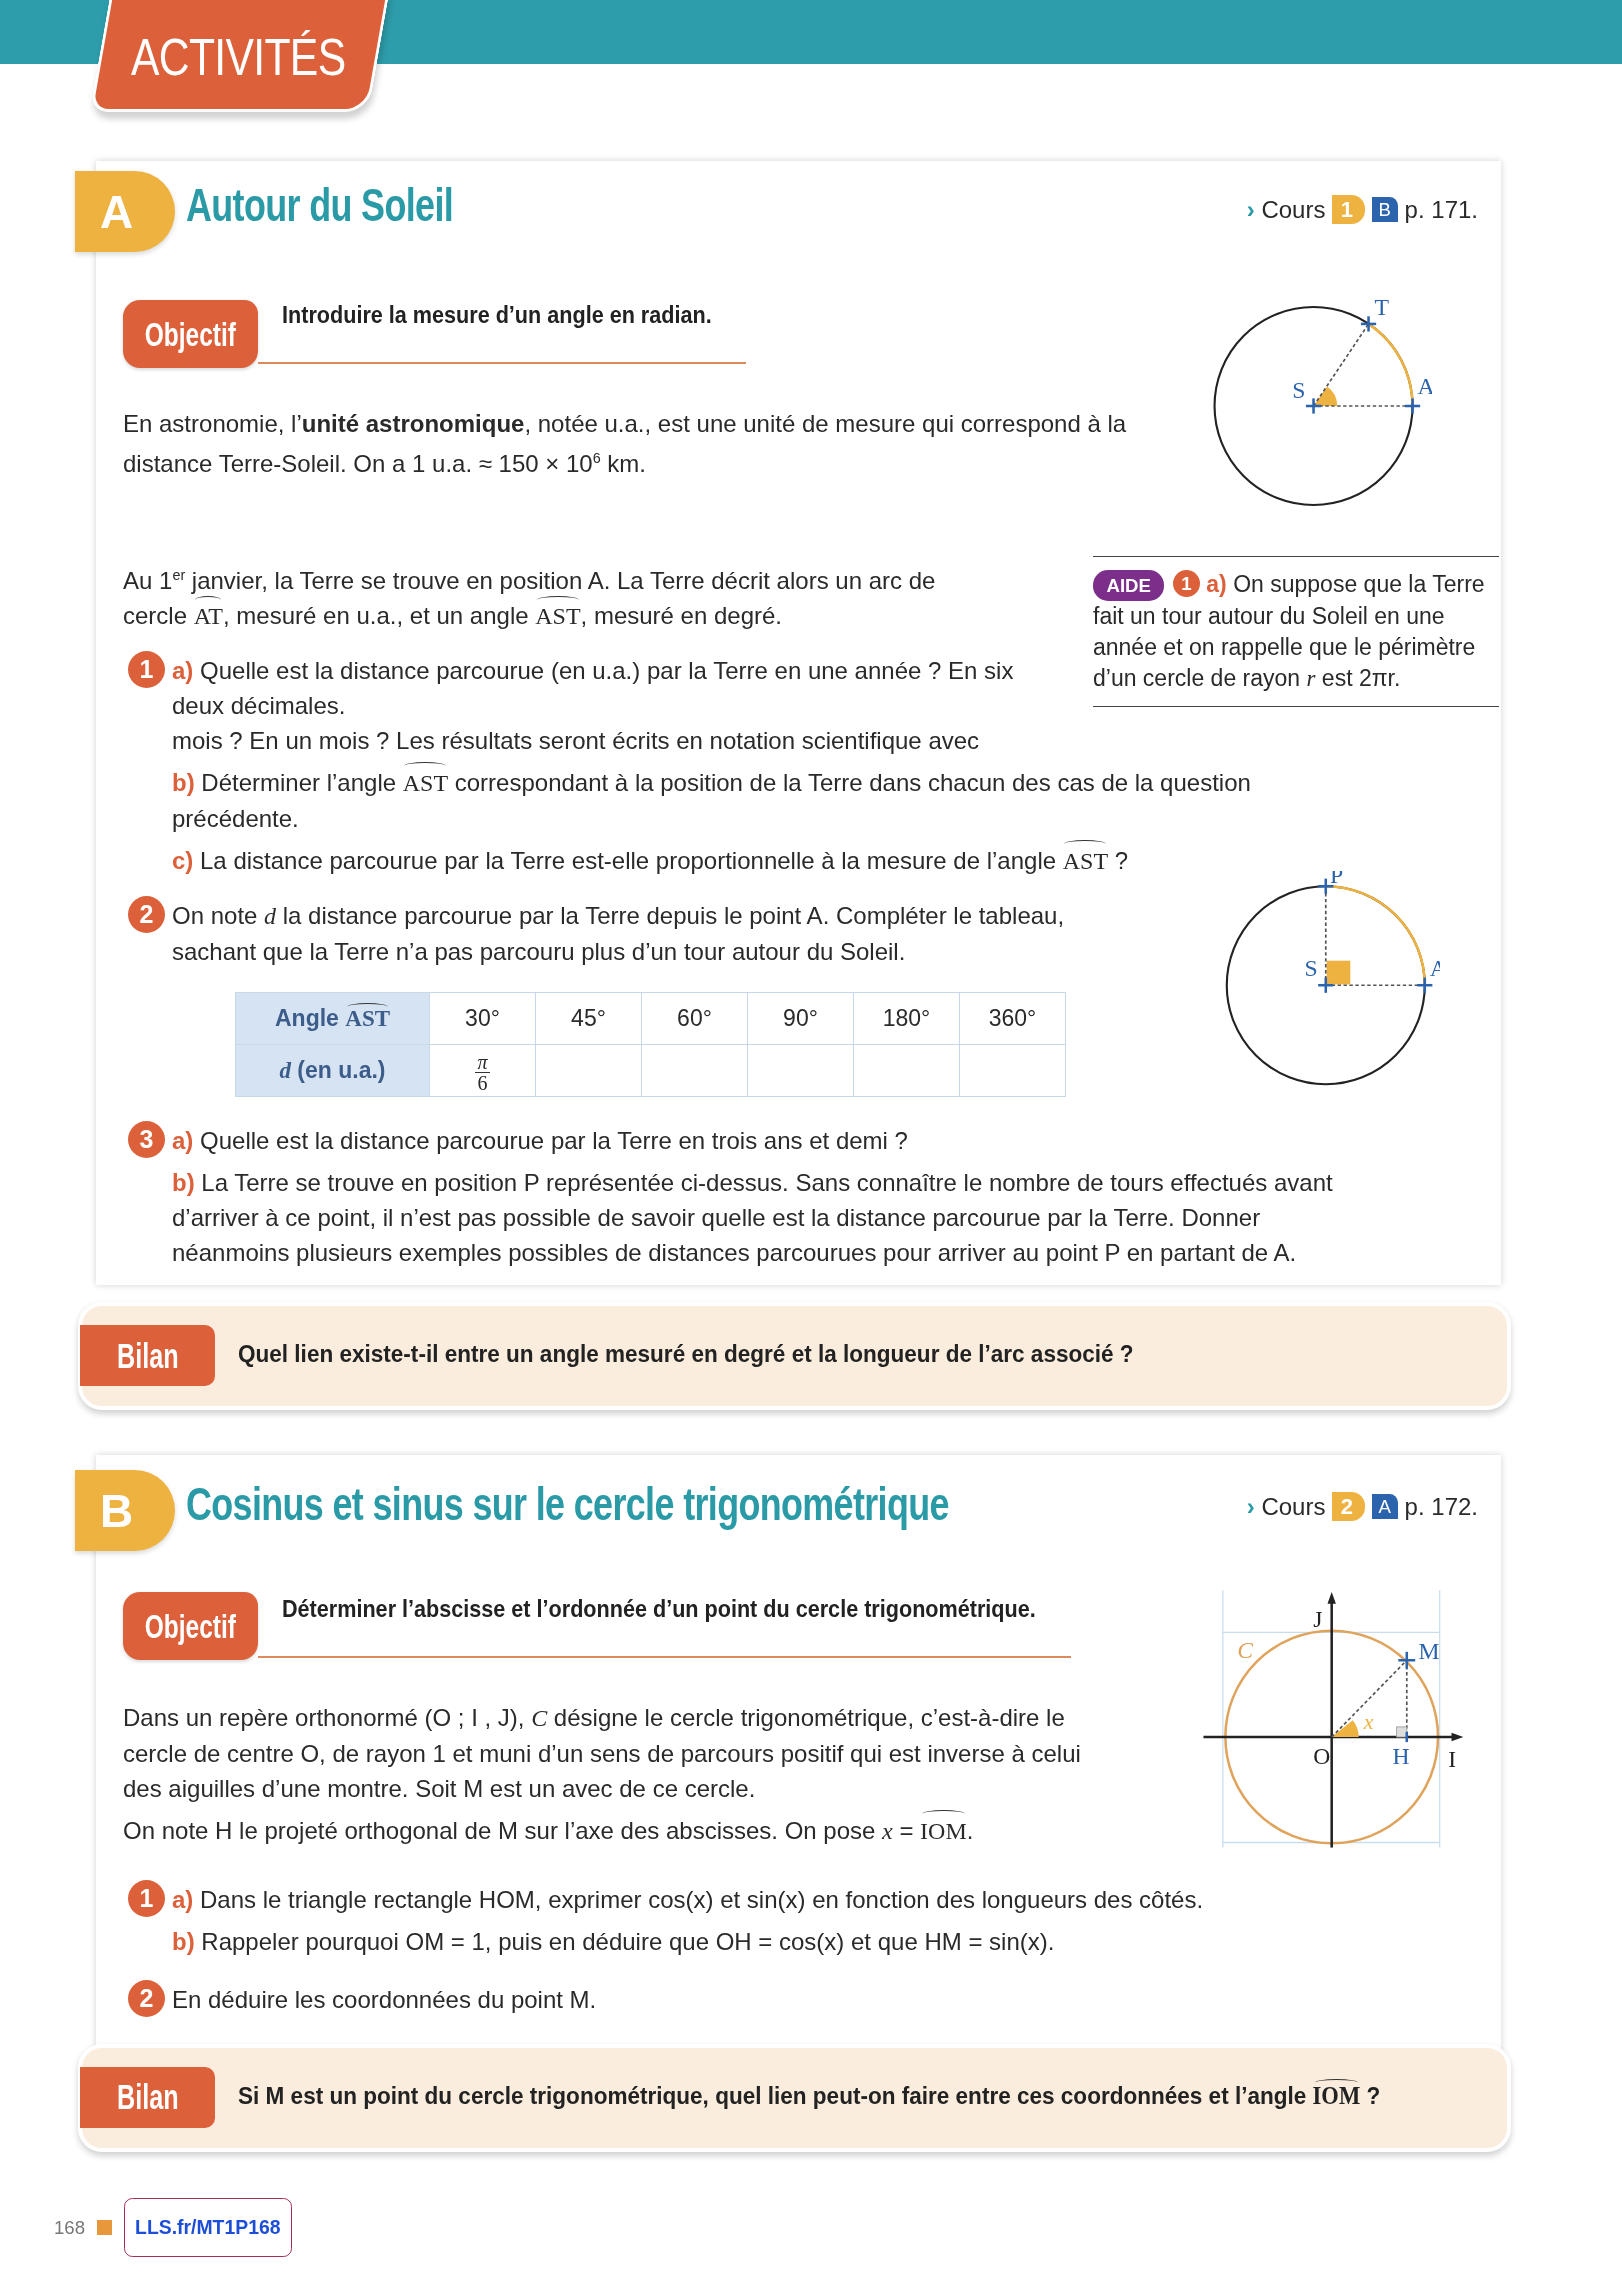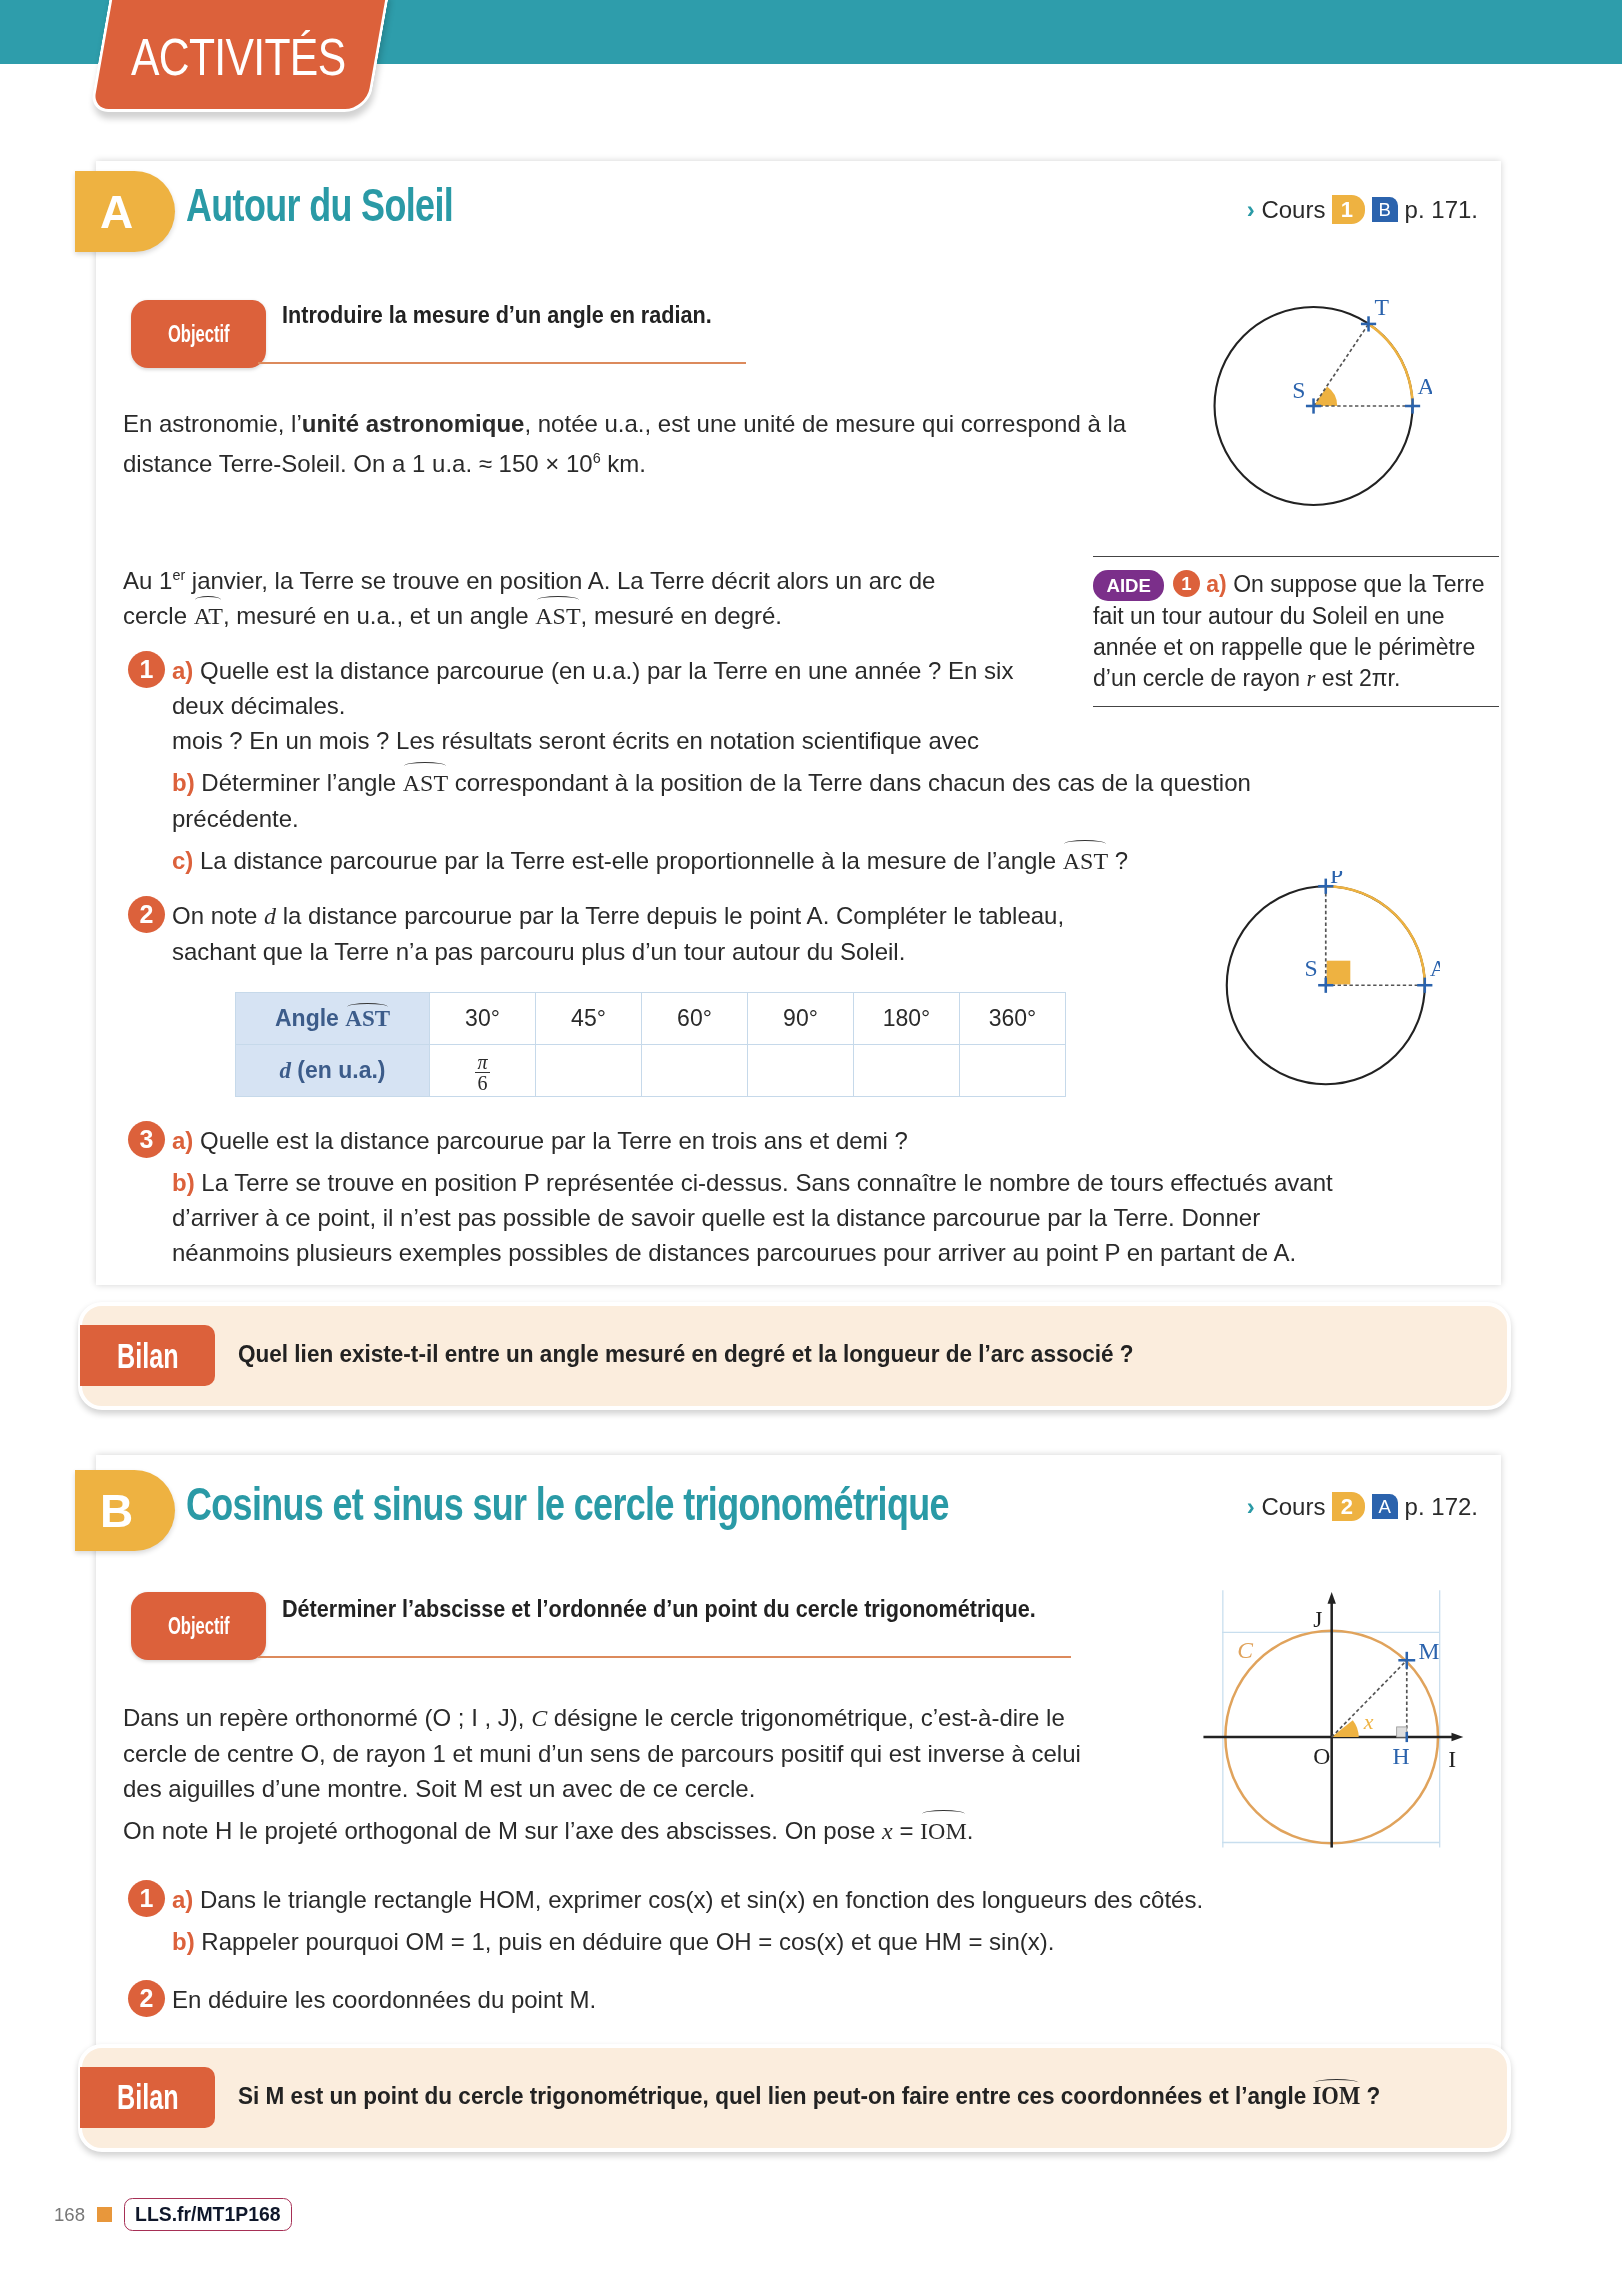--- a/index.html
+++ b/index.html
@@ -18,22 +18,22 @@
   .letter-badge { position: absolute; left: -21px; width: 100px; height: 81px; background: #eeb241; border-radius: 0 41px 41px 0;
     color: #fff; font-weight: bold; font-size: 46px; display: flex; align-items: center; justify-content: center; padding-right: 17px; box-shadow: 0 2.5px 5px rgba(0,0,0,0.15); }
   .sec-title { position: absolute; left: 90px; font-size: 46px; color: #2a9aa6; font-weight: bold; letter-spacing: -0.8px;
     transform: scaleX(0.78); transform-origin: left; white-space: nowrap; }
 
   .cours-ref { position: absolute; right: 23px; display: flex; align-items: center; font-size: 24px; color: #2a2a2a; gap: 6.8px; }
   .cours-ref .chev { color: #2a9aa6; font-weight: bold; font-size: 24px; }
   .cours-num { background: #eeb241; color: #fff; font-weight: bold; padding: 1.7px 12px 1.7px 8.5px; border-radius: 0 13.5px 13.5px 0; font-size: 22px; }
   .cours-letter { background: #2b63ad; color: #fff; padding: 1.7px 6.8px; border-radius: 0 8.5px 0 0; font-size: 18.6px; }
 
-  .objectif-badge { position: absolute; left: 35px; width: 135px; height: 68px; background: #dc613b; border-radius: 17px 13.5px 17px 17px;
-    color: #fff; font-weight: bold; font-size: 23px; display: flex; align-items: center; justify-content: center; box-shadow: 0 1.7px 3.4px rgba(0,0,0,0.15); }
+  .objectif-badge { position: absolute; left: 27px; width: 135px; height: 68px; background: #dc613b; border-radius: 17px 13.5px 17px 17px;
+    color: #fff; font-weight: bold; font-size: 34px; display: flex; align-items: center; justify-content: center; box-shadow: 0 1.7px 3.4px rgba(0,0,0,0.15); }
   .objectif-badge span { transform: scaleX(0.72); display: inline-block; }
   .objectif-text { position: absolute; left: 186px; font-weight: bold; font-size: 24px; color: #222; transform: scaleX(0.9); transform-origin: left; white-space: nowrap; }
   .objectif-line { position: absolute; left: 162px; height: 1.7px; background: #dc8a5c; }
 
   .para { position: absolute; left: 27px; font-size: 24px; line-height: 35px; color: #2a2a2a; }
   .para b { font-weight: bold; }
   .serif { font-family: "Liberation Serif", "DejaVu Serif", serif; }
   .ital { font-style: italic; font-family: "Liberation Serif", serif; }
   .arc { position: relative; display: inline-block; font-family: "Liberation Serif", serif; }
   .arc::before { content: ""; position: absolute; left: 1.7px; right: 1.7px; top: -3.4px; height: 6.8px; border-top: 1.7px solid #333; border-radius: 50% 50% 0 0; }
@@ -51,21 +51,21 @@
   table.dtable td.hd { background: #d6e3f3; color: #3c5c8a; font-weight: bold; width: 194px; }
 
   .bilan { position: absolute; left: 78px; width: 1433px; background: #fbeddd; border-radius: 24px; border: 4.2px solid #fff; box-shadow: 0 3.4px 6.8px rgba(0,0,0,0.18); }
   .bilan-tag { position: absolute; left: -1.7px; width: 135px; height: 61px; background: #dc613b; border-radius: 0 10px 10px 0; color: #fff; font-weight: bold;
     font-size: 35px; display: flex; align-items: center; justify-content: center; }
   .bilan-tag span { transform: scaleX(0.72); display: inline-block; }
   .bilan-text { position: absolute; left: 156px; font-weight: bold; font-size: 24.5px; color: #222; white-space: nowrap; transform: scaleX(0.92); transform-origin: left; }
 
   .footer { position: absolute; left: 54px; top: 2198px; display: flex; align-items: center; gap: 12px; font-size: 18.6px; color: #777; }
   .footer .sq { width: 15px; height: 15px; background: #e8973b; }
-  .footer .link { border: 1.7px solid #a62f55; border-radius: 8.5px; color: #0f172a; font-weight: bold; padding: 4px 10px; font-size: 19.4px; }
+  .footer .link { border: 1.7px solid #a62f55; border-radius: 8.5px; color: #1d4ed8; font-weight: bold; padding: 17px 10px; font-size: 19.4px; }
 
   svg text { font-family: "Liberation Serif", serif; }
 </style>
 </head>
 <body>
 
 <div class="topbar"></div>
 <div class="activites-tab"></div>
 <div class="activites-label">ACTIVITÉS</div>
 

